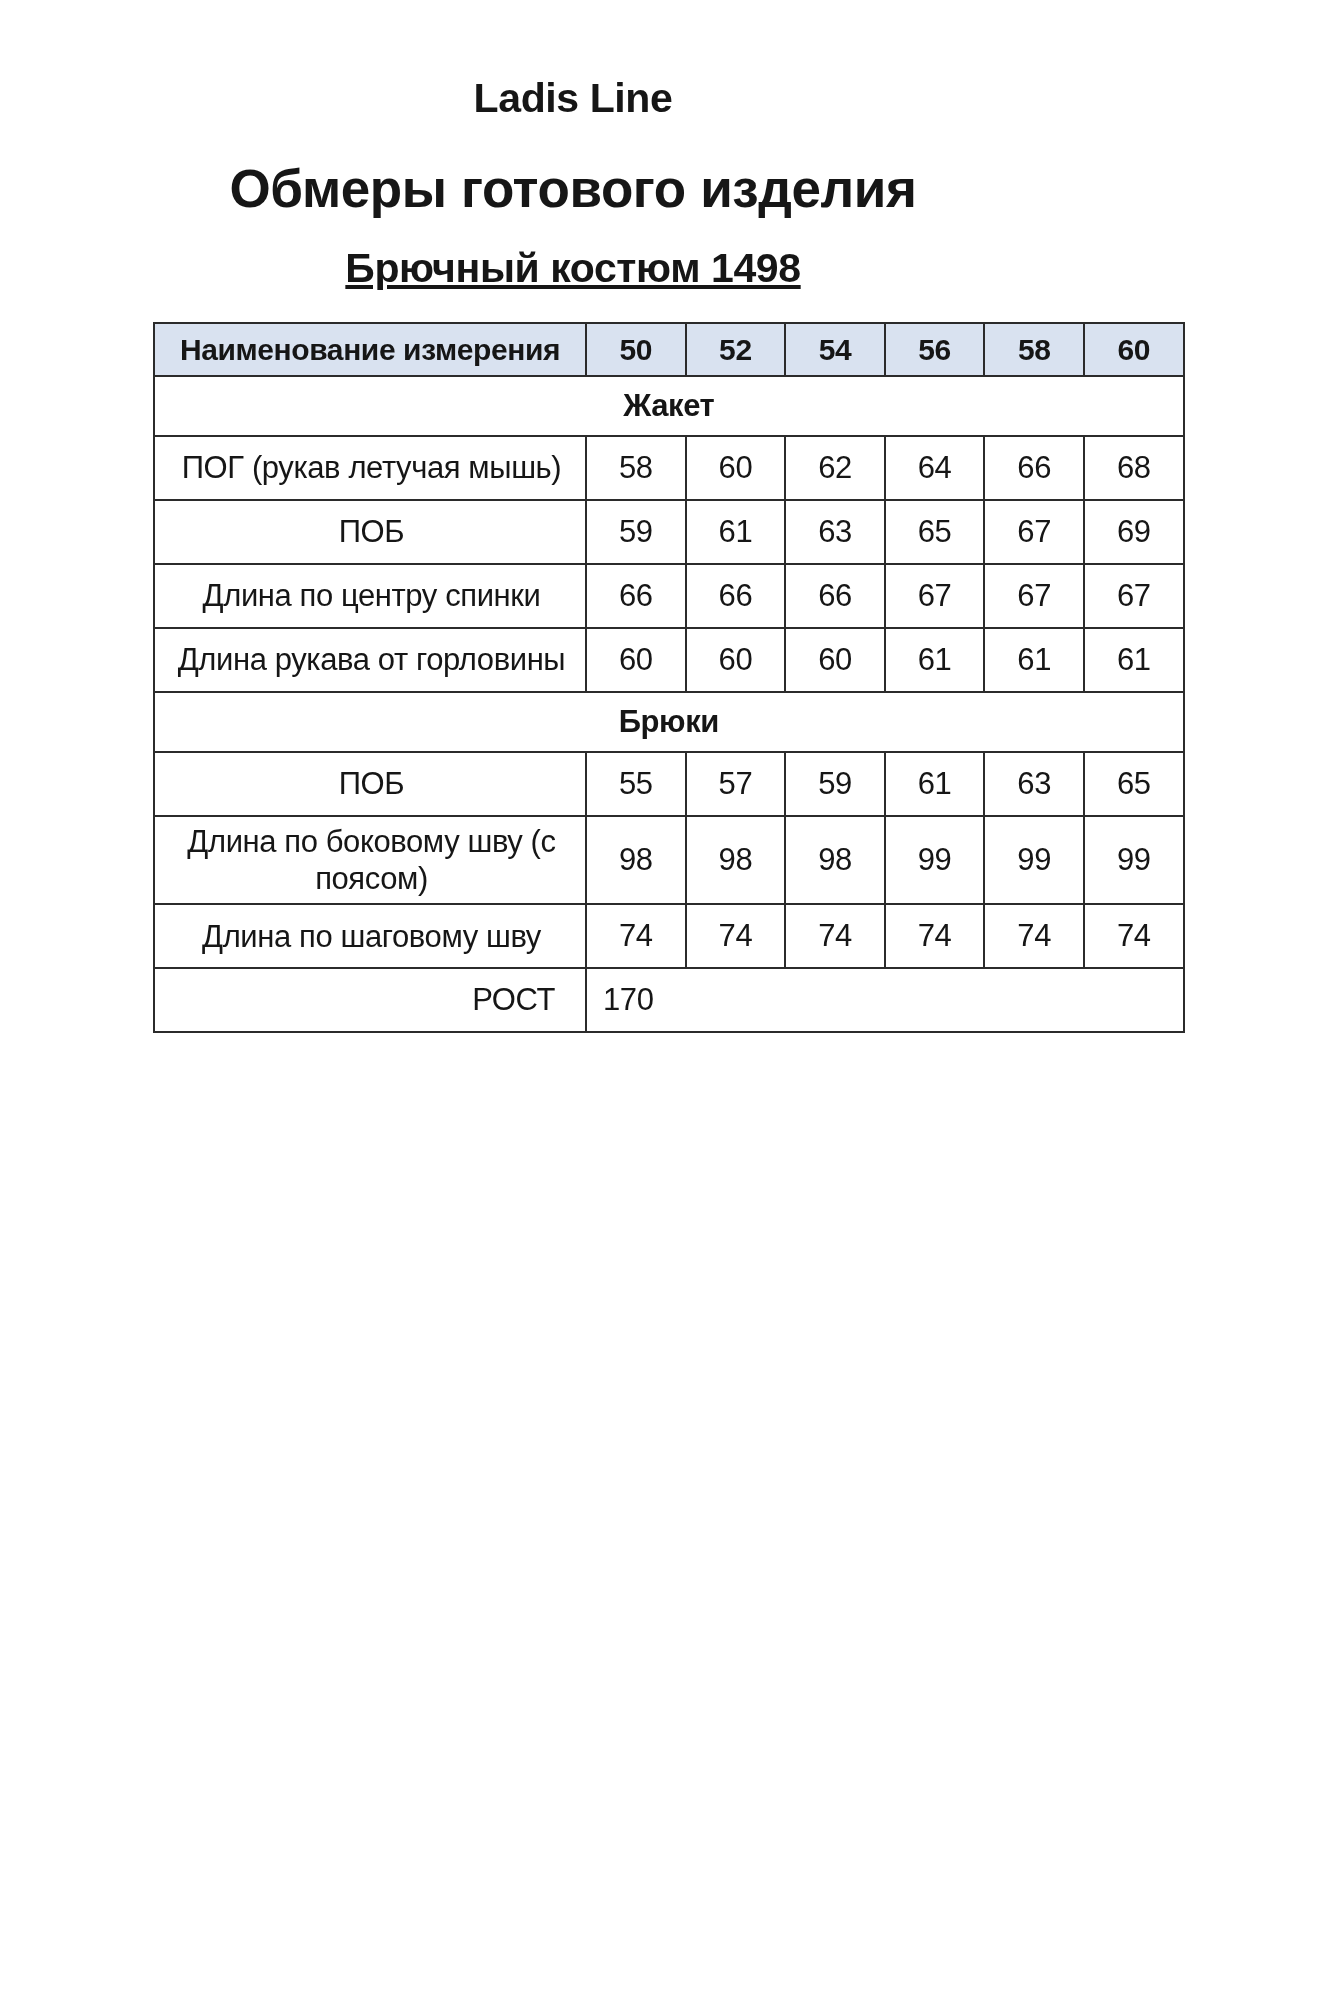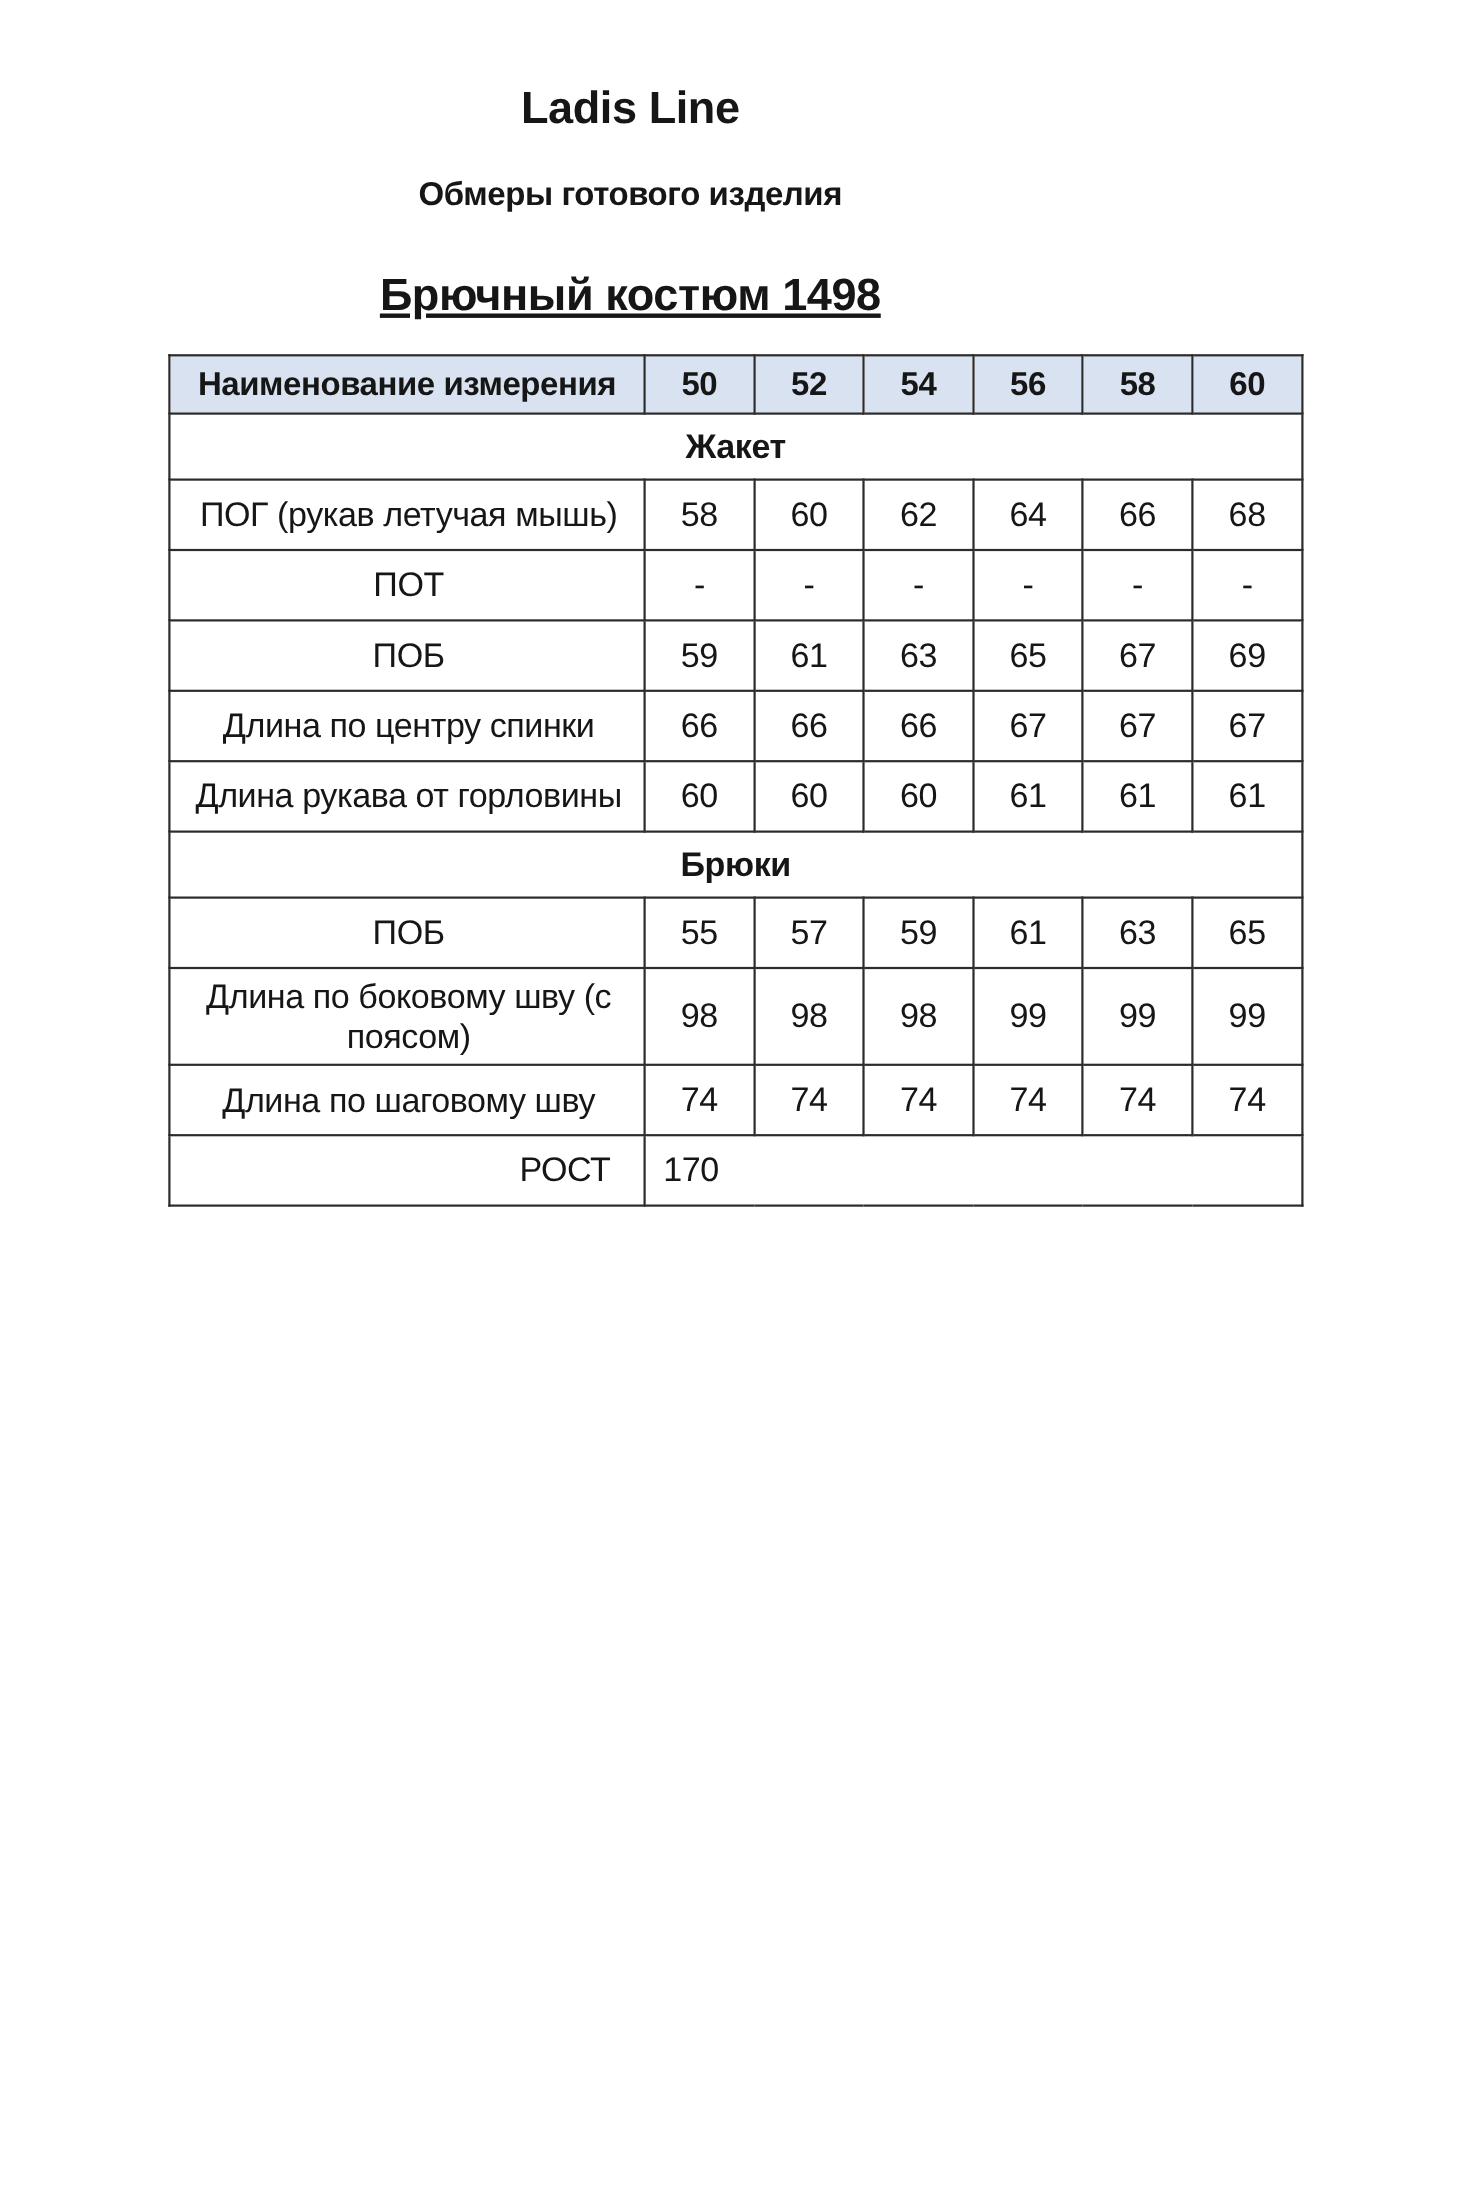--- a/index.html
+++ b/index.html
@@ -18,21 +18,21 @@
   .title {
     position: absolute;
     left: 0;
     width: 1146px;
     text-align: center;
     font-weight: bold;
     line-height: 1.1;
     white-space: nowrap;
   }
   .title-brand   { top: 76px;  font-size: 41px; }
-  .title-sub     { top: 160px; font-size: 30px; }
+  .title-sub     { top: 160px; font-size: 53px; }
   .title-product { top: 246px; font-size: 41px; text-decoration: underline; }
 
   table.meas {
     position: absolute;
     left: 153px;
     top: 322px;
     width: 1030px;
     border-collapse: collapse;
     table-layout: fixed;
   }
@@ -108,29 +108,20 @@
       <tr class="data-row">
         <td class="label-cell">ПОГ (рукав летучая мышь)</td>
         <td class="value-cell">58</td>
         <td class="value-cell">60</td>
         <td class="value-cell">62</td>
         <td class="value-cell">64</td>
         <td class="value-cell">66</td>
         <td class="value-cell">68</td>
       </tr>
       <tr class="data-row">
-        <td class="label-cell">ПОТ</td>
-        <td class="value-cell">-</td>
-        <td class="value-cell">-</td>
-        <td class="value-cell">-</td>
-        <td class="value-cell">-</td>
-        <td class="value-cell">-</td>
-        <td class="value-cell">-</td>
-      </tr>
-      <tr class="data-row">
         <td class="label-cell">ПОБ</td>
         <td class="value-cell">59</td>
         <td class="value-cell">61</td>
         <td class="value-cell">63</td>
         <td class="value-cell">65</td>
         <td class="value-cell">67</td>
         <td class="value-cell">69</td>
       </tr>
       <tr class="data-row">
         <td class="label-cell">Длина по центру спинки</td>

